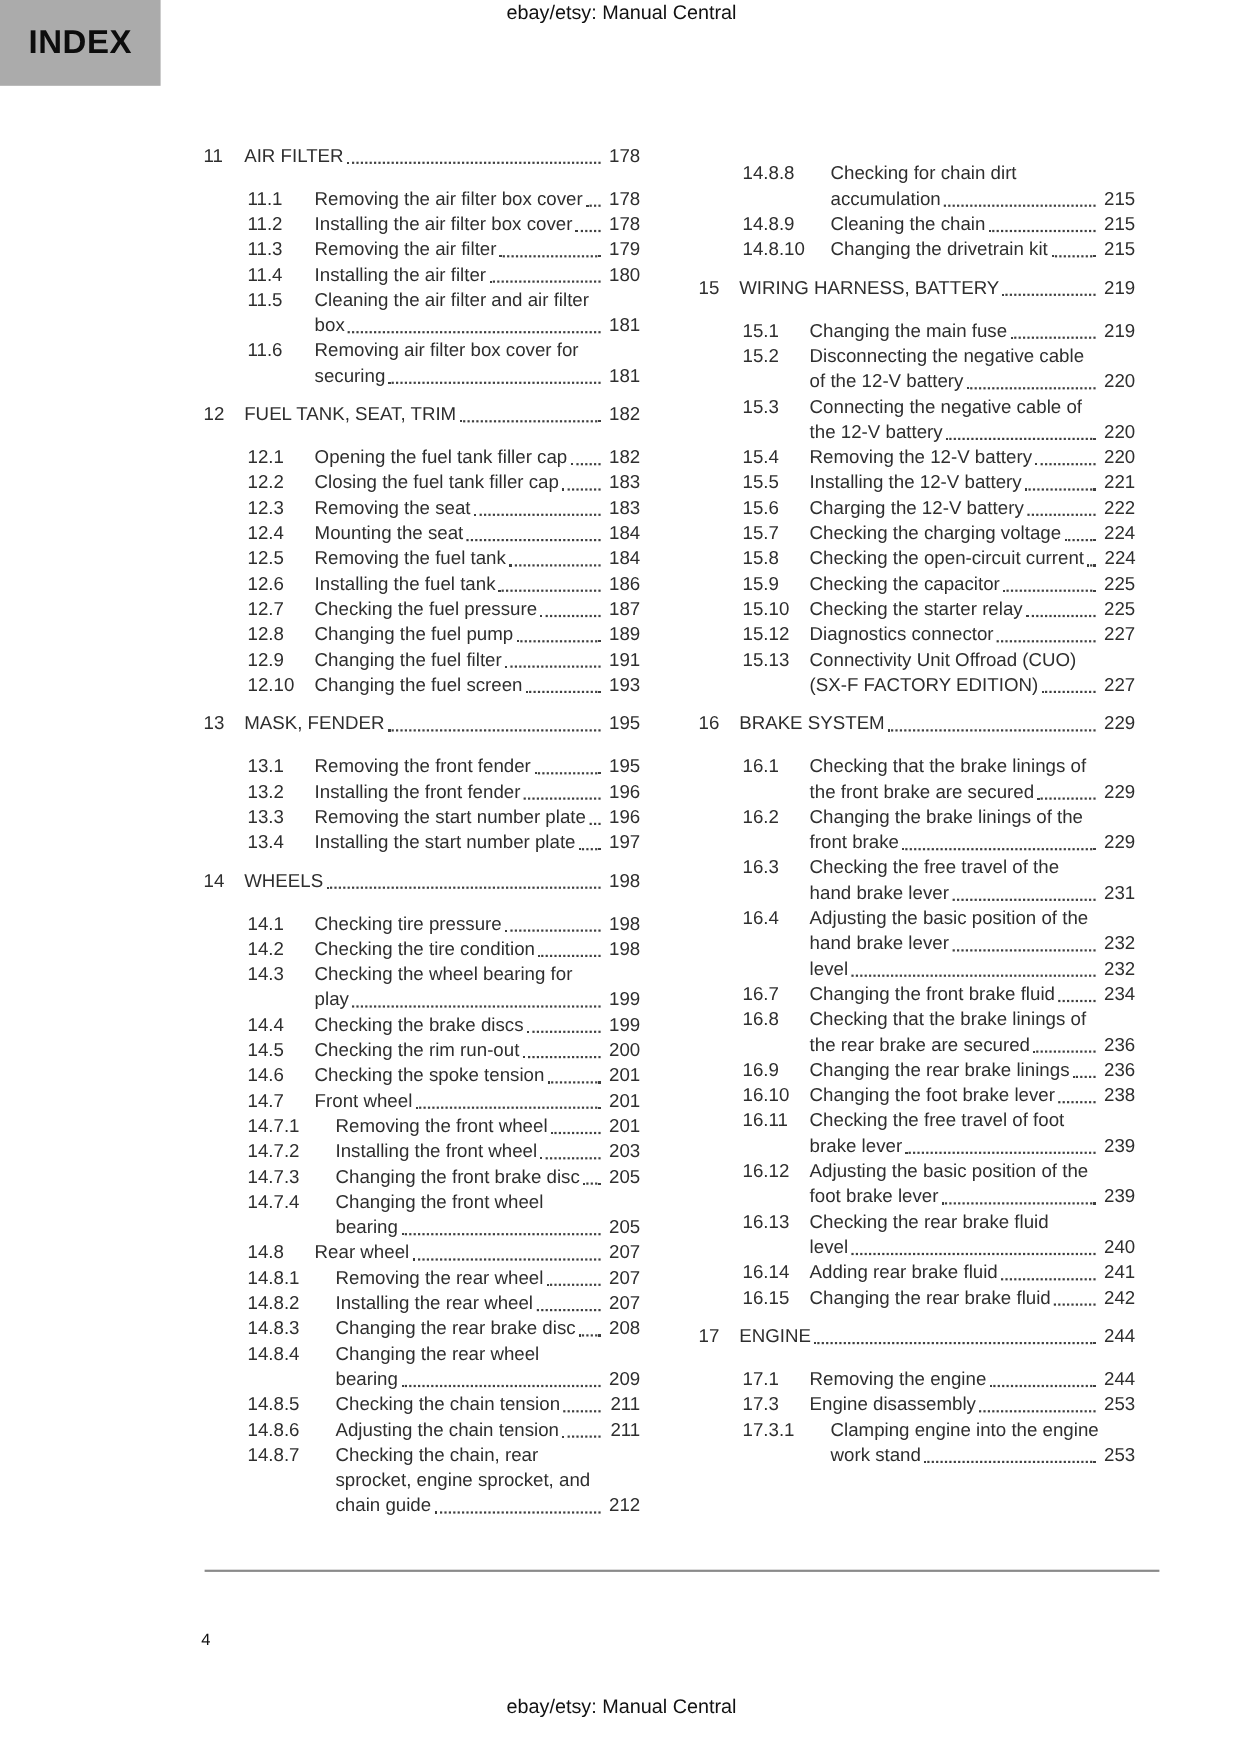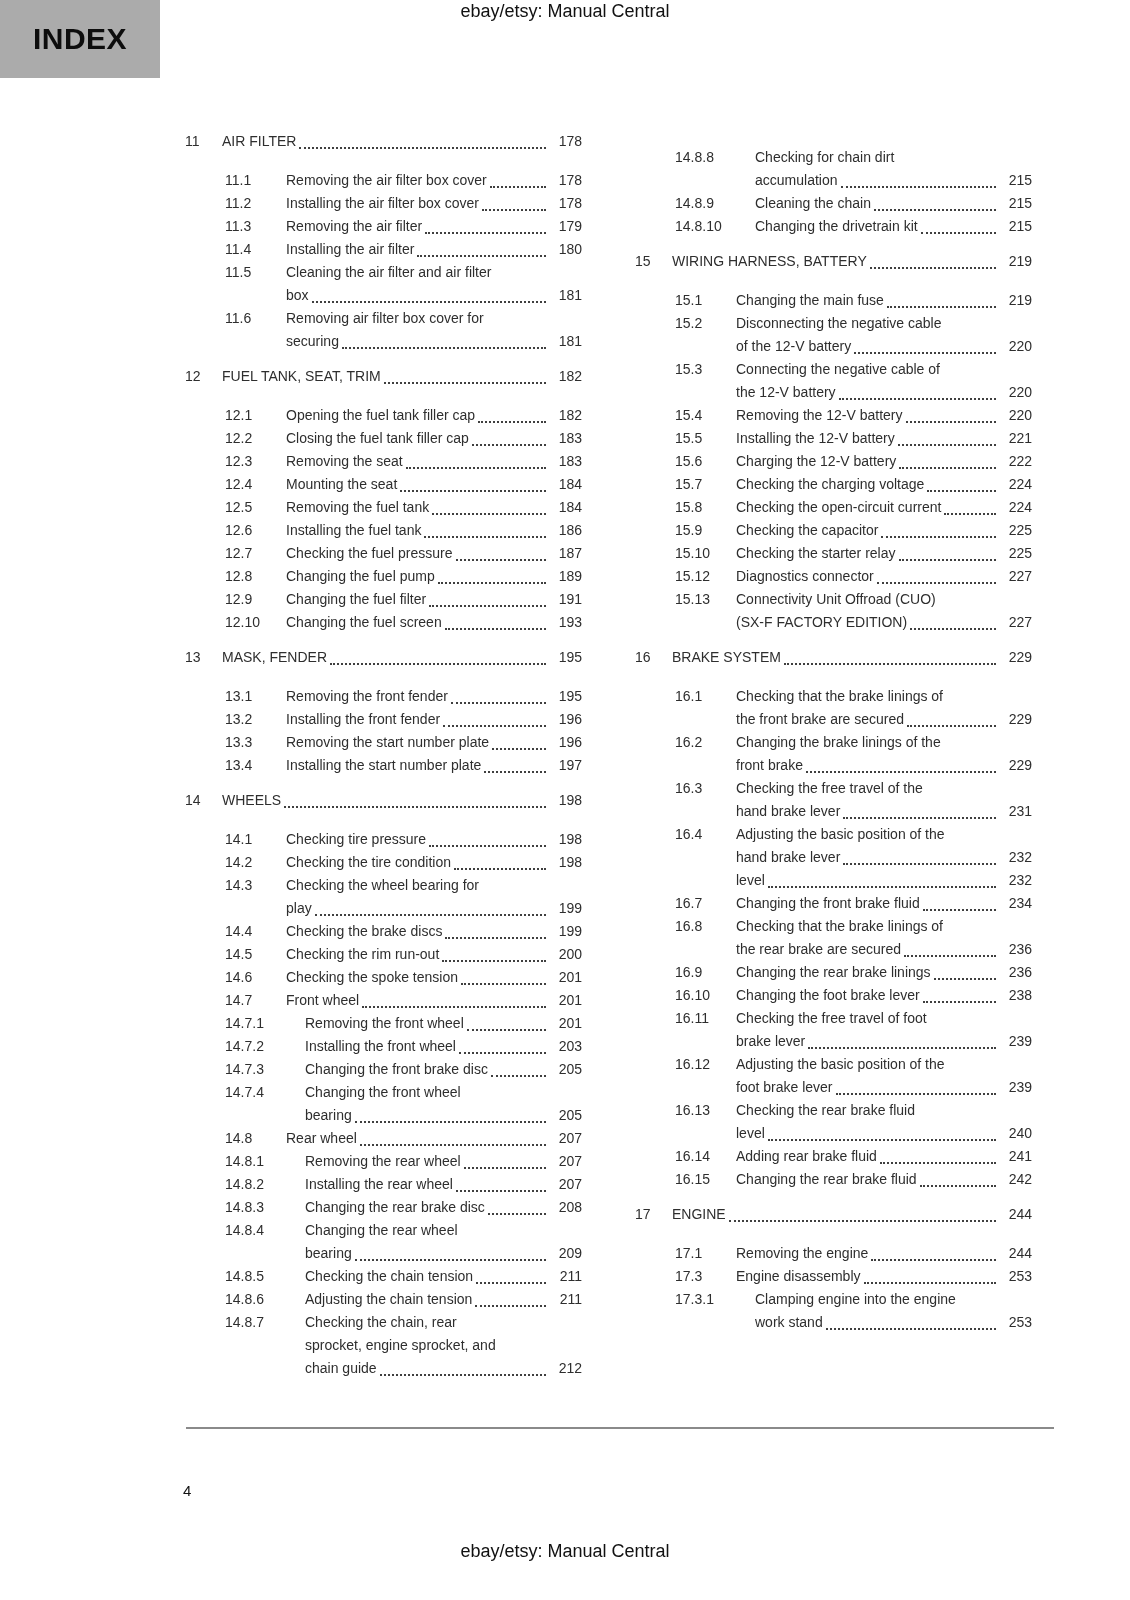--- a/index.html
+++ b/index.html
@@ -8,21 +8,21 @@
     width: 1130px;
     height: 1600px;
     background: #ffffff;
     font-family: "Liberation Sans", sans-serif;
     color: #2e2e2e;
     overflow: hidden;
   }
   .index-box {
     position: absolute;
     left: 0; top: 0;
-    width: 160px; height: 78px;
+    width: 146px; height: 78px;
     background: #ababab;
     display: flex;
     align-items: center;
     justify-content: center;
     font-size: 30px;
     font-weight: bold;
     letter-spacing: 0.5px;
     color: #0d0d0d;
   }
   .header-title {
@@ -31,21 +31,21 @@
     text-align: center;
     font-size: 18px;
     color: #111111;
   }
   .toc {
     position: absolute;
     left: 185px; top: 130px;
     width: 847px;
     display: flex;
     gap: 53px;
-    font-size: 14px;
+    font-size: 17px;
     line-height: 23px;
   }
   .toc-col { width: 397px; flex: 0 0 397px; }
   .entry.l1 { margin: 12px 0 10px 0; }
   .toc-col > .entry.l1:first-child { margin-top: 0; }
   .entries { padding-left: 40px; margin-top: 16px; }
   .line { display: flex; align-items: flex-start; }
   .num { flex: 0 0 auto; white-space: pre; }
   .l1 > .line > .num { width: 37px; }
   .l2 > .line > .num { width: 61px; }

